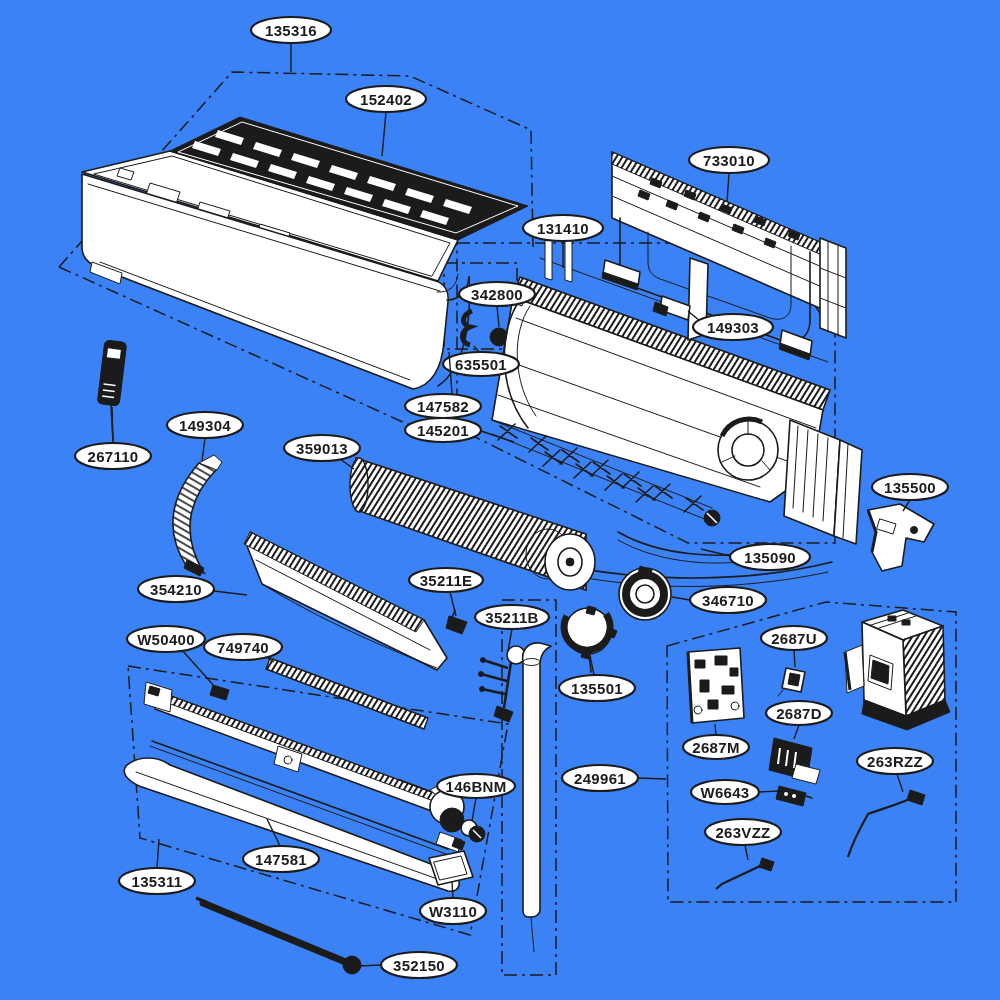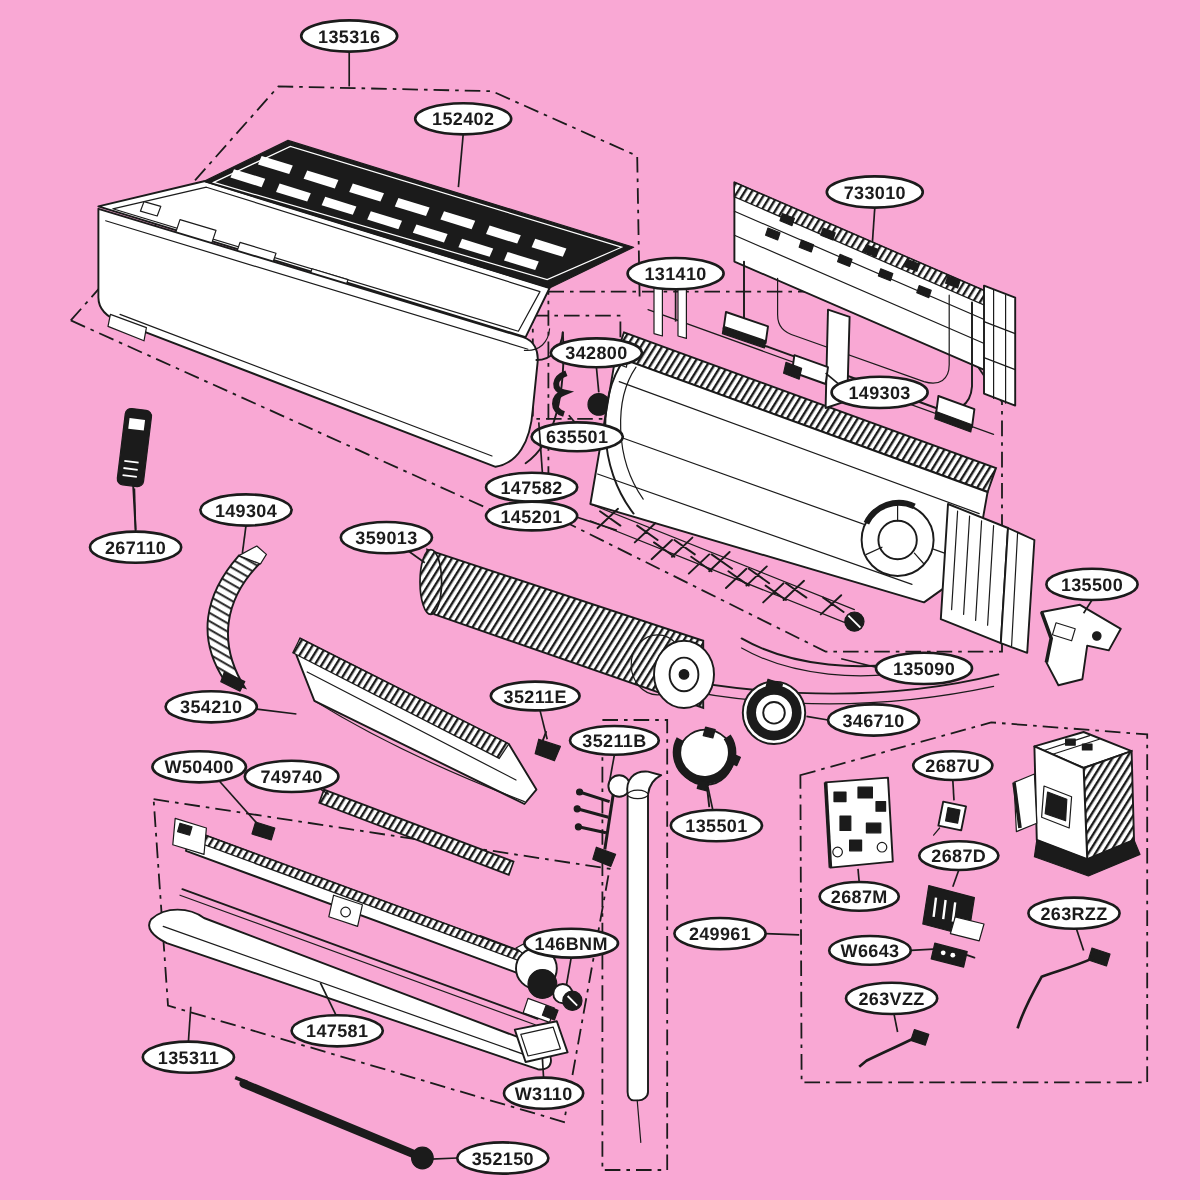--- a/index.html
+++ b/index.html
@@ -1,16 +1,16 @@
 <!DOCTYPE html>
 <html><head>
 <meta charset="utf-8">
 <style>
   html,body{margin:0;padding:0;background:#ffffff;}
-  #page{position:relative;width:1000px;height:1000px;background:#f9a8d4;overflow:hidden;}
+  #page{position:relative;width:1000px;height:1000px;background:#3b82f6;overflow:hidden;}
   svg{display:block;}
   .art{fill:none;stroke:#1b1b1b;stroke-width:1.6;stroke-linejoin:round;stroke-linecap:round;}
   .artfill{fill:#ffffff;stroke:#1b1b1b;stroke-width:1.6;stroke-linejoin:round;}
   .dark{fill:#1b1b1b;stroke:#1b1b1b;stroke-width:1;stroke-linejoin:round;}
   .thin{stroke-width:1;}
   .dashed{fill:none;stroke:#1b1b1b;stroke-width:1.5;stroke-dasharray:13 5 3 5;stroke-linejoin:miter;}
   .leader{fill:none;stroke:#1b1b1b;stroke-width:1.4;}
   .callout{fill:#ffffff;stroke:#1b1b1b;stroke-width:2.2;}
   .callout-text{font-family:"Liberation Sans",sans-serif;font-weight:700;font-size:15px;
     fill:#1b1b1b;text-anchor:middle;letter-spacing:.3px;}

